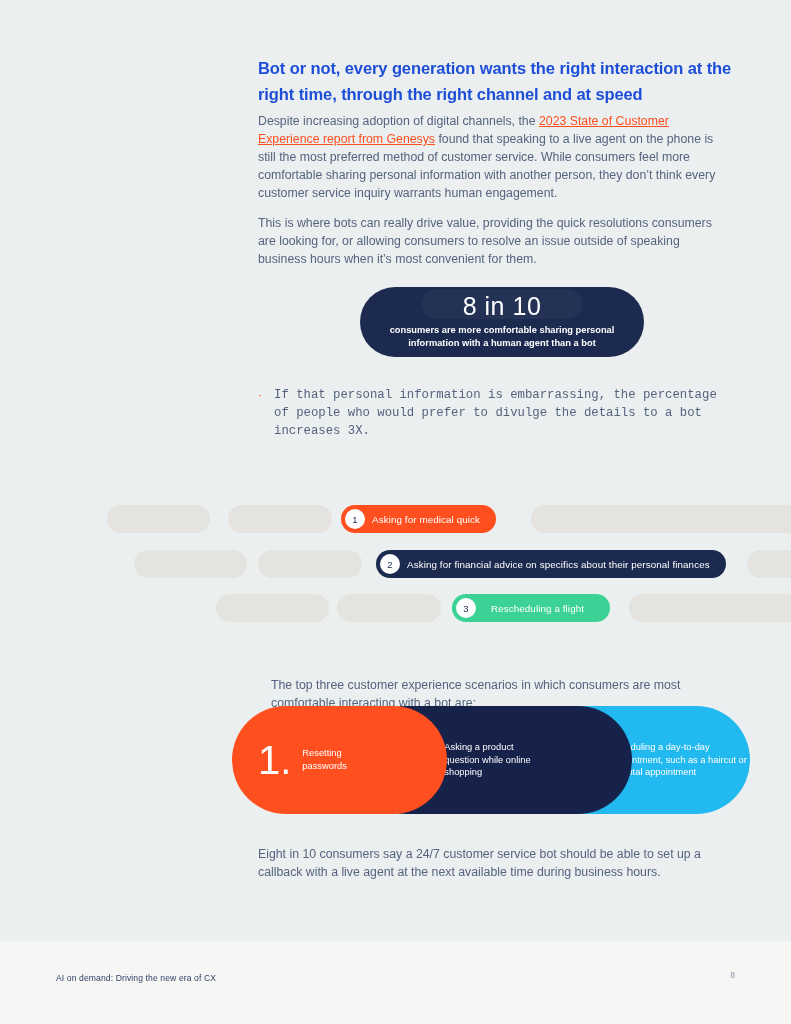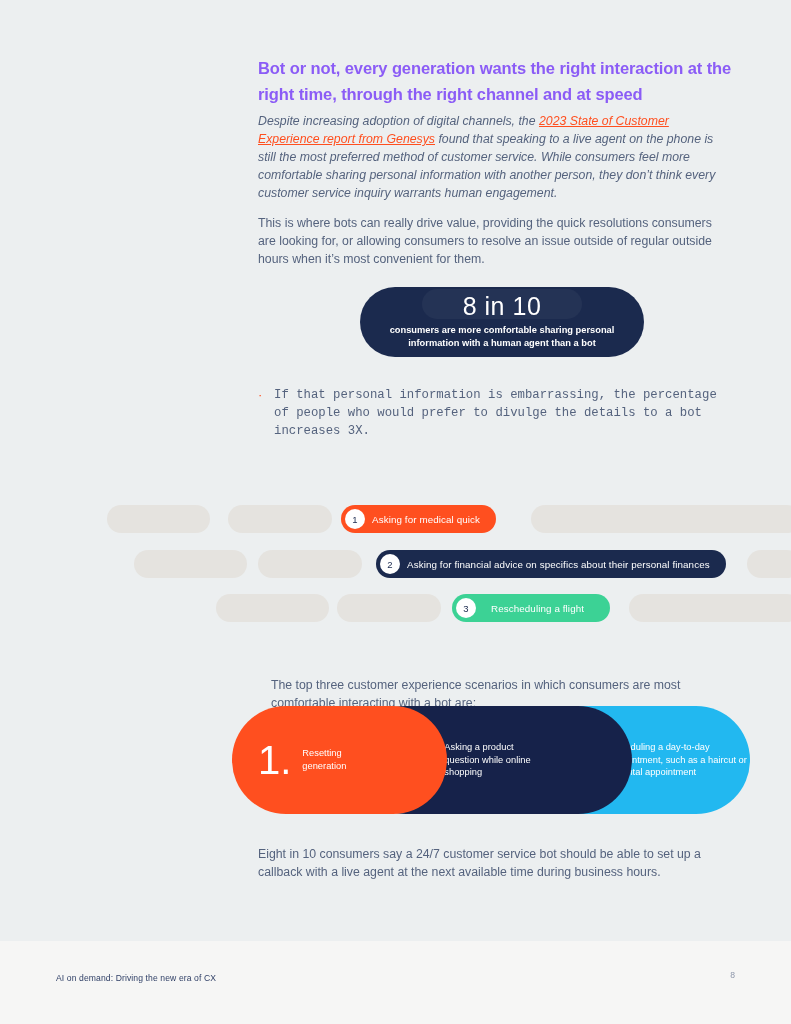--- a/index.html
+++ b/index.html
@@ -19,21 +19,21 @@
 
   
   .headline {
     position: absolute;
     left: 258px;
     top: 55px;
     width: 480px;
     font-size: 16.5px;
     font-weight: bold;
     line-height: 26px;
-    color: #8b5cf6;
+    color: #1d4ed8;
     letter-spacing: -0.1px;
   }
 
   
   .para {
     position: absolute;
     left: 258px;
     width: 470px;
     font-size: 12.3px;
     line-height: 18.1px;
@@ -231,25 +231,25 @@
     color: #8e97ab;
   }
 </style>
 </head>
 <body>
 
 <div class="page">
 
   <div class="headline">Bot or not, every generation wants the right interaction at the right time, through the right channel and at speed</div>
 
-  <div class="para" style="top:112px;font-style:italic;">
+  <div class="para" style="top:112px;">
     <span>Despite increasing adoption of digital channels, the </span><a class="link" href="#">2023 State of Customer Experience report from Genesys</a><span> found that speaking to a live agent on the phone is still the most preferred method of customer service. While consumers feel more comfortable sharing personal information with another person, they don’t think every customer service inquiry warrants human engagement.</span>
   </div>
 
-  <div class="para" style="top:214px;">This is where bots can really drive value, providing the quick resolutions consumers are looking for, or allowing consumers to resolve an issue outside of regular outside hours when it’s most convenient for them.</div>
+  <div class="para" style="top:214px;">This is where bots can really drive value, providing the quick resolutions consumers are looking for, or allowing consumers to resolve an issue outside of speaking business hours when it’s most convenient for them.</div>
 
   <div class="callout">
     <div class="callout-badge"></div>
     <div class="callout-num">8 in 10</div>
     <div class="callout-sub">consumers are more comfortable sharing personal information with a human agent than a bot</div>
   </div>
 
   <div class="bullet-row" style="top:386px;">
     <span class="bullet-mark">·</span>
     <span class="bullet-text">If that personal information is embarrassing, the percentage of people who would prefer to divulge the details to a bot increases 3X.</span>
@@ -296,21 +296,21 @@
     <div class="panel panel-3">
       <span class="pnum">3.</span>
       <span class="ptext">Scheduling a day-to-day appointment, such as a haircut or a dental appointment</span>
     </div>
     <div class="panel panel-2">
       <span class="pnum">2.</span>
       <span class="ptext" style="width:98px;">Asking a product question while online shopping</span>
     </div>
     <div class="panel panel-1">
       <span class="pnum">1.</span>
-      <span class="ptext" style="width:62px;">Resetting generation</span>
+      <span class="ptext" style="width:62px;">Resetting passwords</span>
     </div>
   </div>
 
   <div class="para" style="top:845px;">Eight in 10 consumers say a 24/7 customer service bot should be able to set up a callback with a live agent at the next available time during business hours.</div>
 
   <div class="footer-band"></div>
   <div class="footer-title">AI on demand: Driving the new era of CX</div>
   <div class="footer-page">8</div>
 
 </div>

